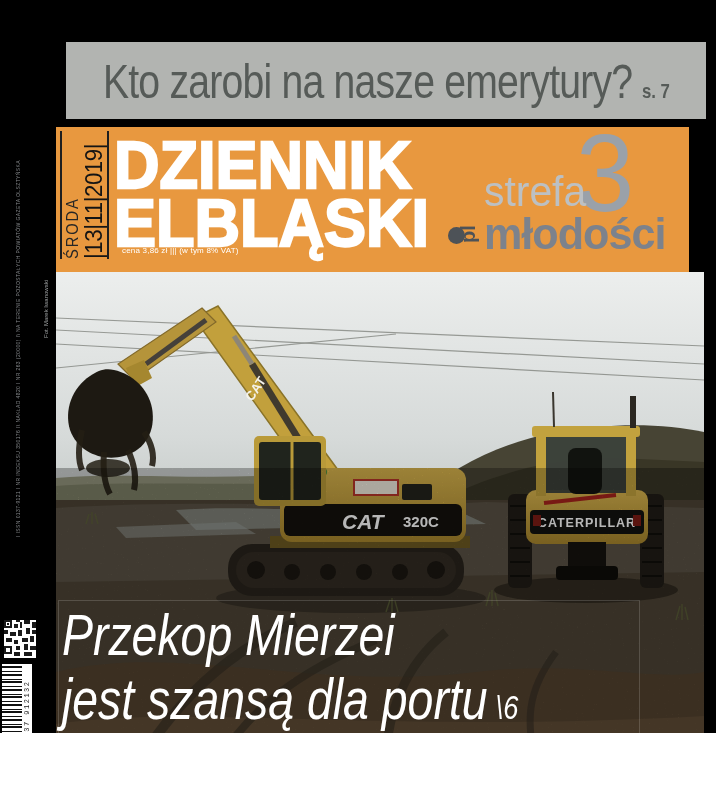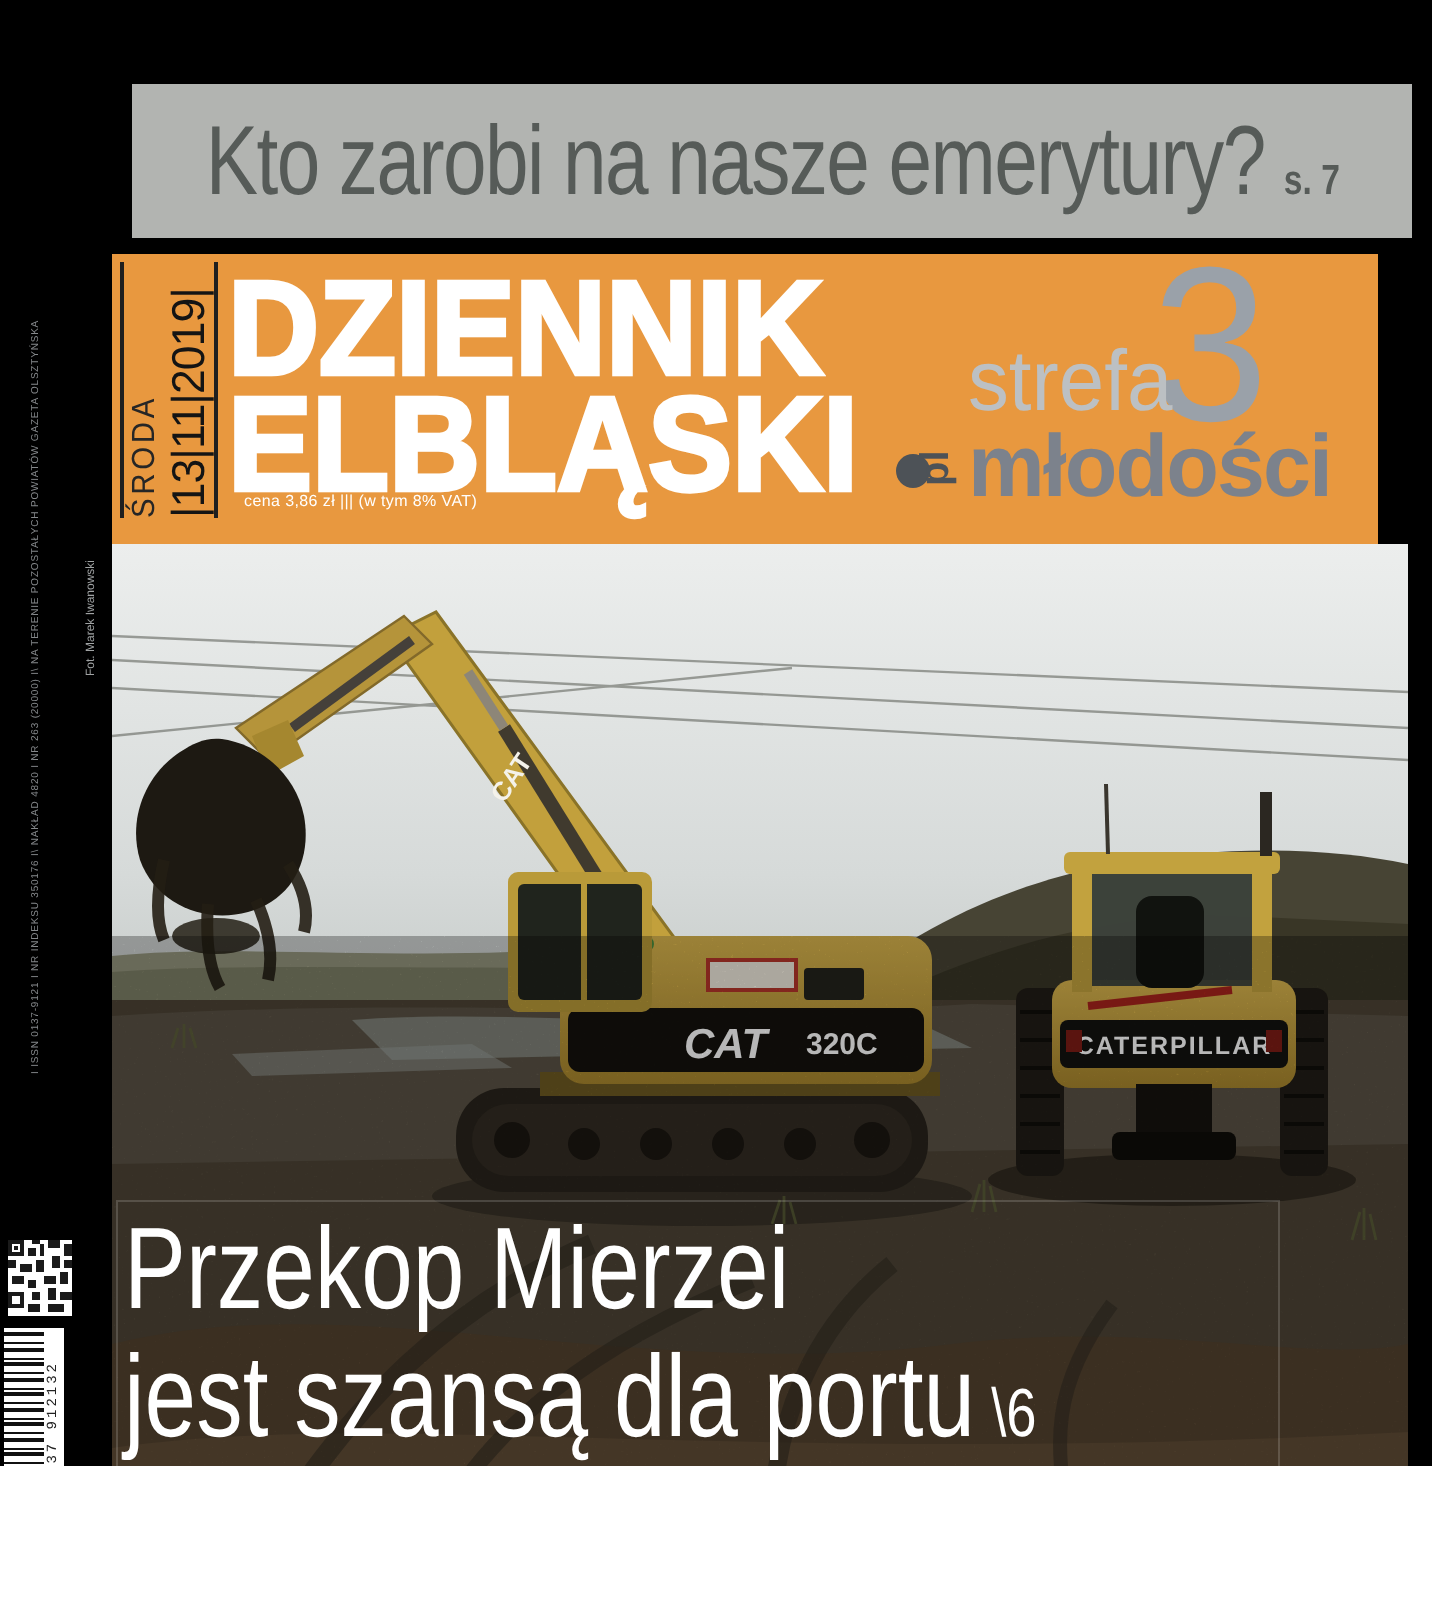--- a/index.html
+++ b/index.html
@@ -37,21 +37,21 @@
   
   .promo-number{position:absolute;left:520px;top:-6px;font-size:110px;line-height:104px;
                 color:#9aa1a9;font-weight:400;transform:scaleX(.95);transform-origin:left top;}
   .promo-line1{position:absolute;left:428px;top:42px;font-size:43px;line-height:44px;color:#bcc0c3;
                transform:scaleX(.95);transform-origin:left top;}
   .promo-line2{position:absolute;left:428px;top:84px;font-size:44px;line-height:46px;color:#7c828c;
                font-weight:bold;letter-spacing:-1px;transform:scaleX(.98);transform-origin:left top;}
 
   
   .photo{position:absolute;left:56px;top:272px;width:648px;height:494px;overflow:hidden;background:#d8dcdb;}
-  .photo-headline{position:absolute;left:62px;top:604px;color:#fff;}
+  .photo-headline{position:absolute;left:62px;top:604px;color:#fff;font-style:italic;}
   .ph-line{white-space:nowrap;transform:scaleX(.8);transform-origin:left;height:64px;}
   .ph-text{font-size:58px;line-height:62px;font-weight:400;}
   .ph-ref{font-size:34px;margin-left:10px;font-weight:400;}
   .headline-box{position:absolute;left:58px;top:600px;width:580px;height:140px;
                 border:1px solid rgba(255,255,255,.16);pointer-events:none;}
 
   
   .issue-info{position:absolute;left:15px;top:537px;font-size:5px;letter-spacing:.4px;color:#85888b;
               white-space:nowrap;transform:rotate(-90deg);transform-origin:left top;}
   .photo-credit{position:absolute;left:43px;top:338px;font-size:6px;color:#a0a3a4;white-space:nowrap;

